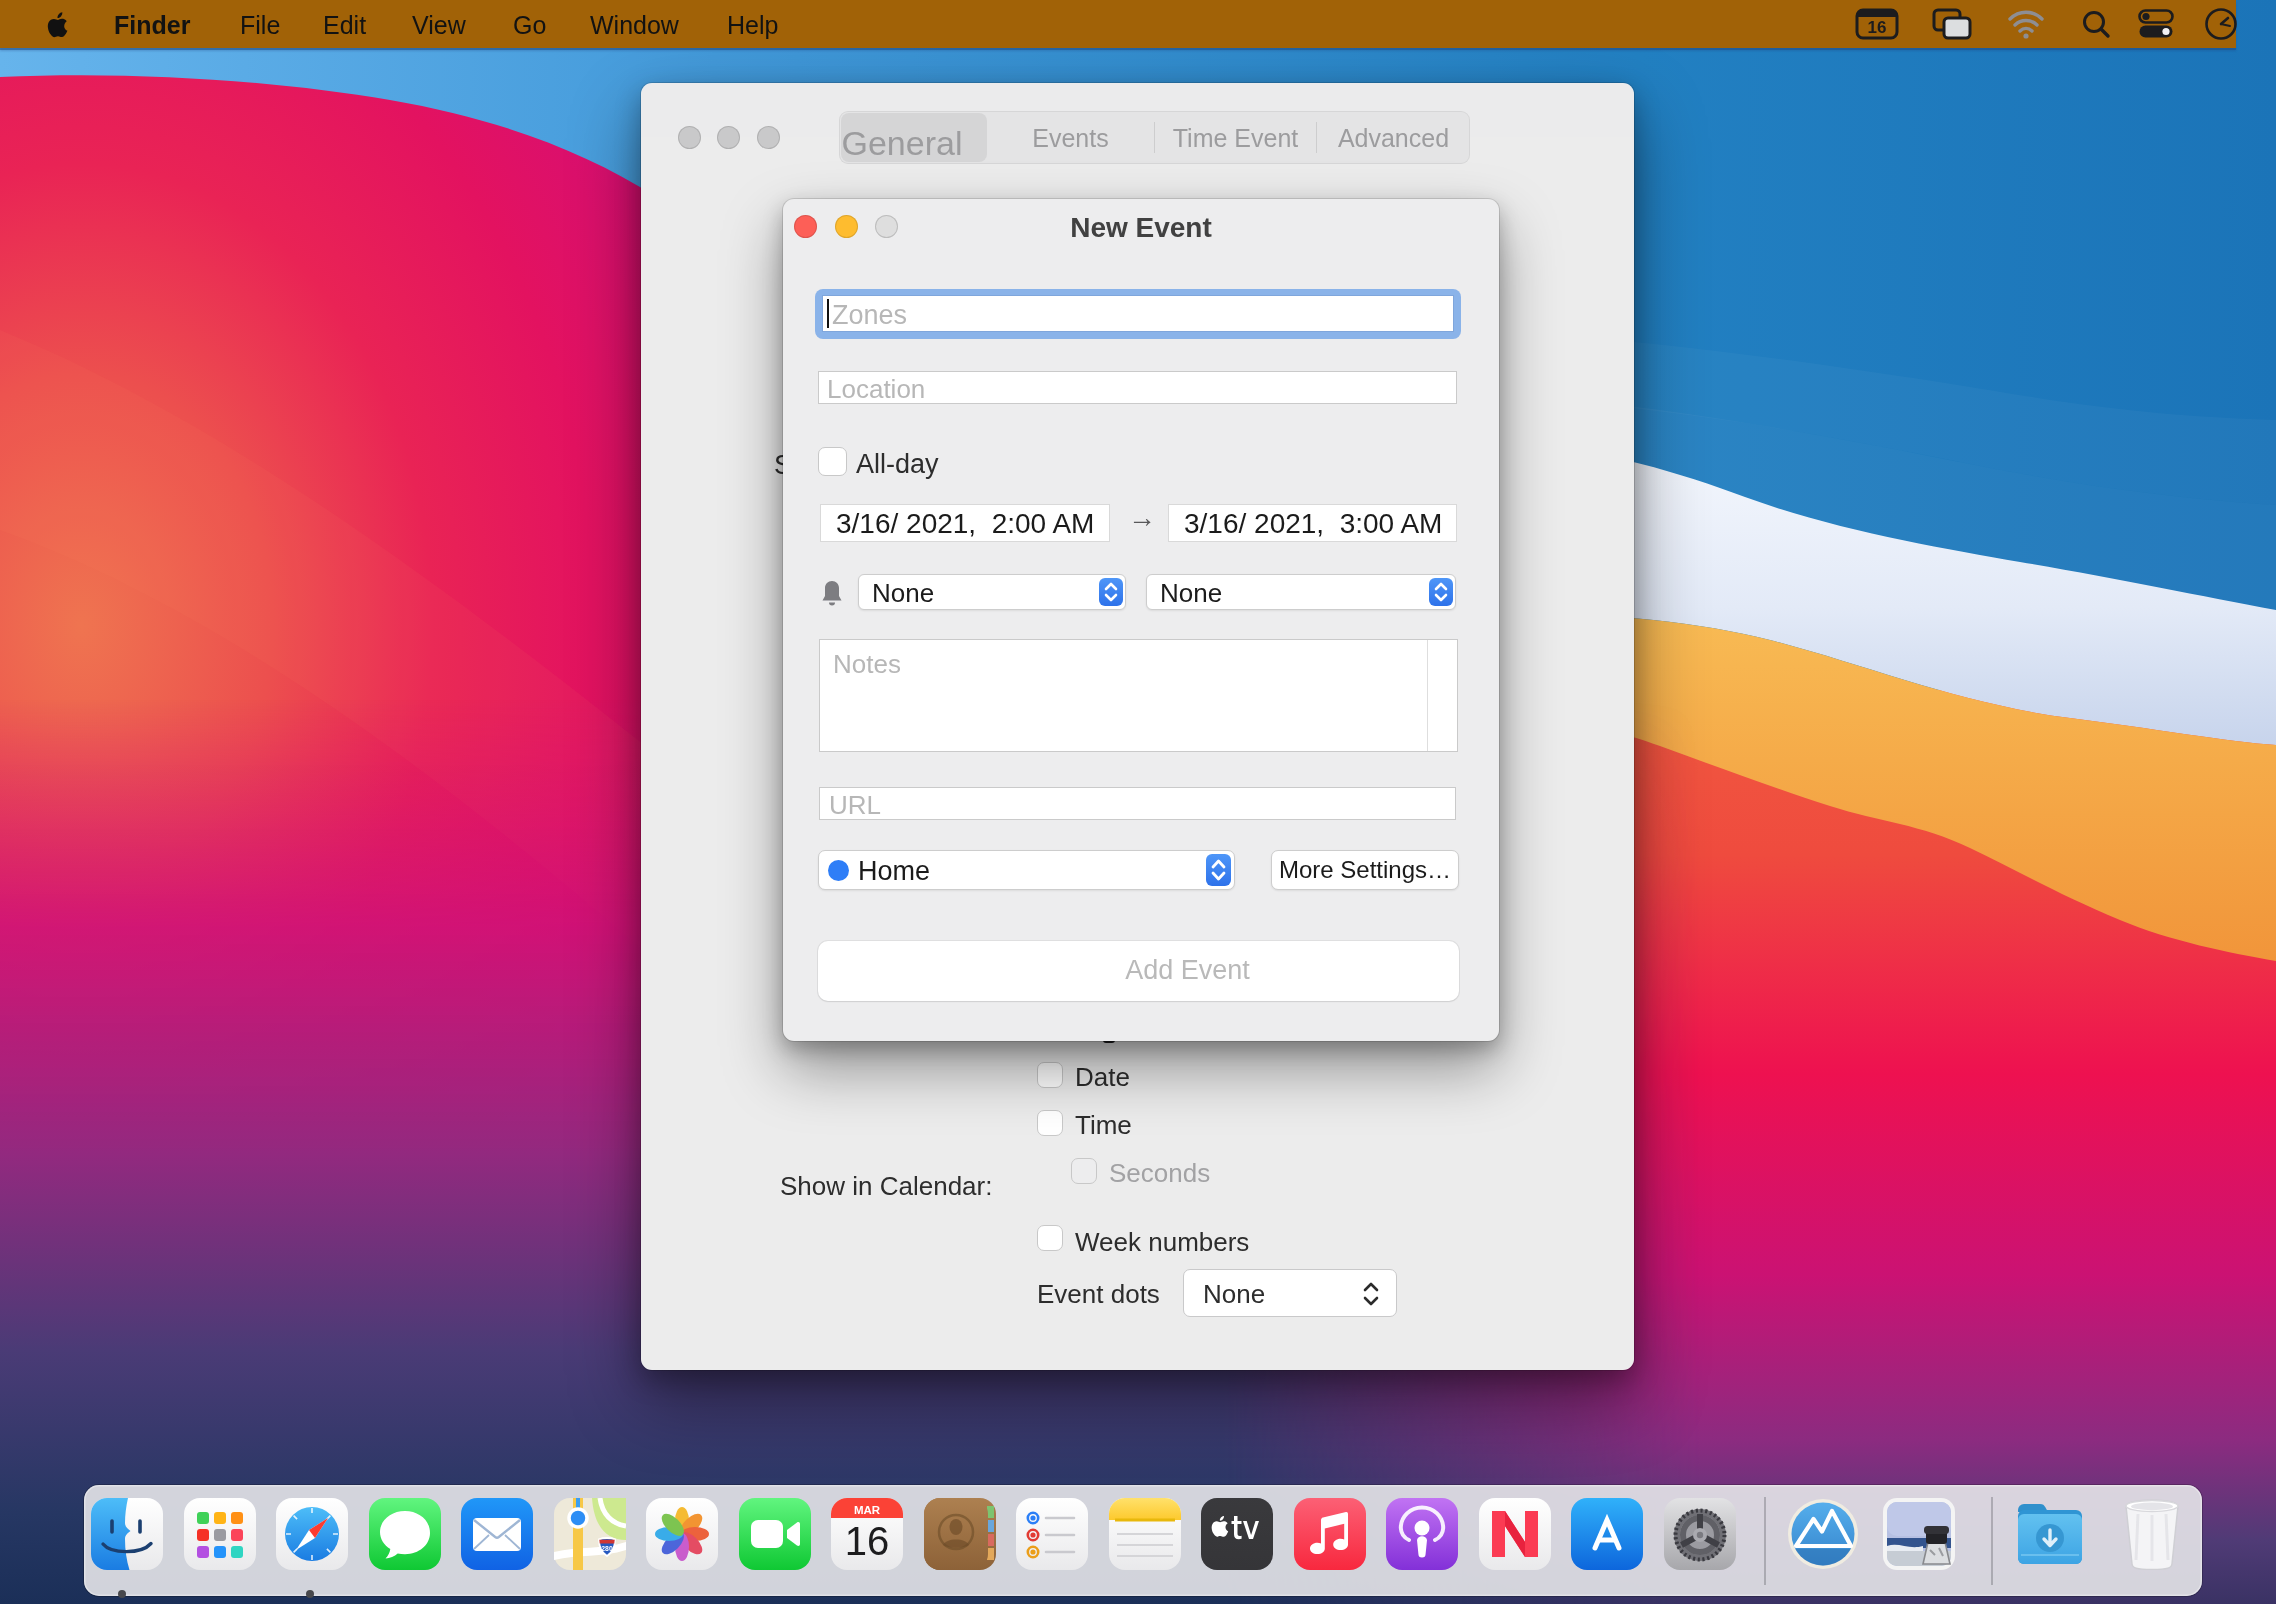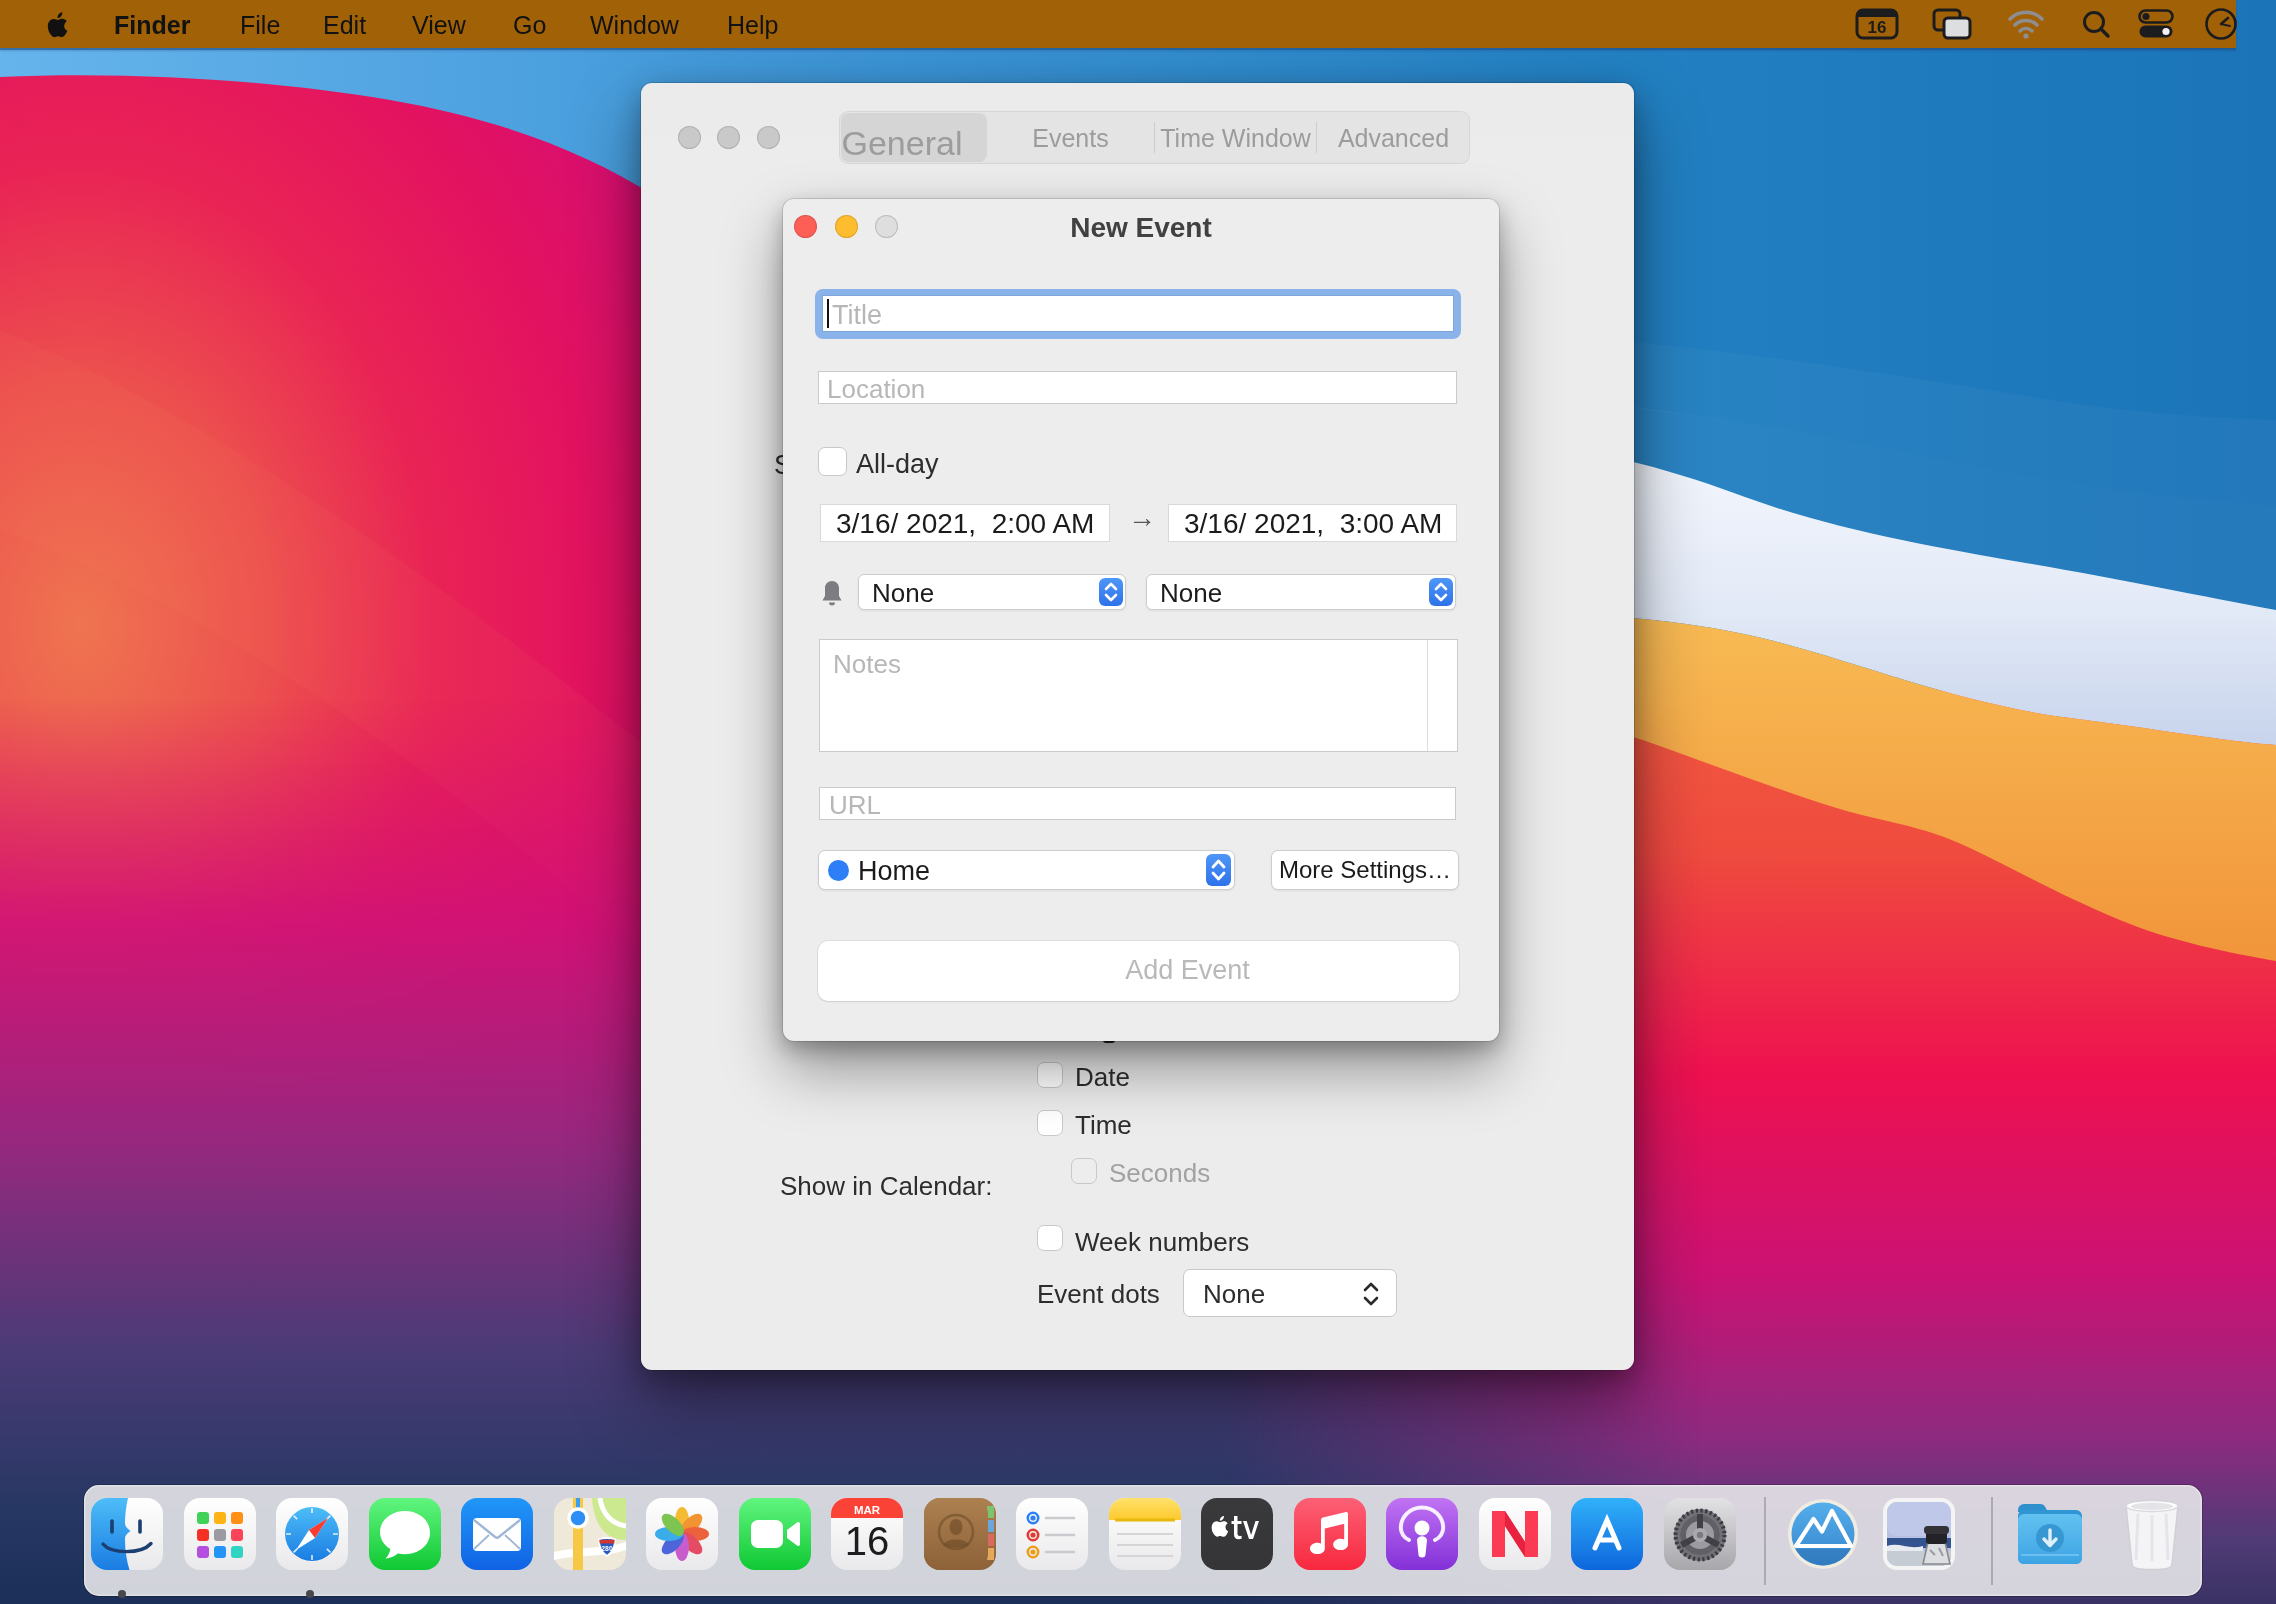--- a/index.html
+++ b/index.html
@@ -201,21 +201,21 @@
   <div class="tl" style="left:37px;top:43px;background:#c9c9ca;box-shadow:inset 0 0 0 1px rgba(0,0,0,0.12);"></div>
   <div class="tl" style="left:76px;top:43px;background:#c9c9ca;box-shadow:inset 0 0 0 1px rgba(0,0,0,0.12);"></div>
   <div class="tl" style="left:116px;top:43px;background:#c9c9ca;box-shadow:inset 0 0 0 1px rgba(0,0,0,0.12);"></div>
 
   <div class="abs" style="left:198px;top:28px;width:631px;height:53px;background:#e4e4e5;border-radius:9px;box-shadow:inset 0 0 0 1px rgba(0,0,0,0.06);"></div>
   <div class="abs" style="left:200px;top:30px;width:146px;height:49px;background:#d5d5d6;border-radius:8px;"></div>
   <div class="abs" style="left:513px;top:39px;width:1px;height:31px;background:#cdcdce;"></div>
   <div class="abs" style="left:675px;top:39px;width:1px;height:31px;background:#cdcdce;"></div>
   <div class="lbl" style="left:188px;top:41px;width:146px;text-align:center;color:#9c9c9e;font-size:34px;">General</div>
   <div class="lbl" style="left:346px;top:41px;width:167px;text-align:center;color:#9c9c9e;font-size:25px;">Events</div>
-  <div class="lbl" style="left:514px;top:41px;width:161px;text-align:center;color:#9c9c9e;font-size:25px;">Time Window</div>
+  <div class="lbl" style="left:514px;top:41px;width:161px;text-align:center;color:#9c9c9e;font-size:25px;">Time Event</div>
   <div class="lbl" style="left:676px;top:41px;width:153px;text-align:center;color:#9c9c9e;font-size:25px;">Advanced</div>
 
   <div class="lbl" style="left:133px;top:367px;font-size:27px;">S</div>
   <div class="abs" style="left:462px;top:955px;width:12px;height:5px;background:#1c1c1e;border-radius:0 0 3px 3px;"></div>
 
   <div class="cb" style="left:396px;top:979px;"></div>
   <div class="lbl" style="left:434px;top:979px;">Date</div>
   <div class="cb" style="left:396px;top:1027px;"></div>
   <div class="lbl" style="left:434px;top:1027px;">Time</div>
   <div class="cb" style="left:430px;top:1075px;background:#ededee;"></div>
@@ -234,21 +234,21 @@
 
 <div id="dlg">
   <div class="tl" style="left:11px;top:16px;background:#fd5f57;box-shadow:inset 0 0 0 1px rgba(0,0,0,0.12);"></div>
   <div class="tl" style="left:52px;top:16px;background:#febc2f;box-shadow:inset 0 0 0 1px rgba(0,0,0,0.12);"></div>
   <div class="tl" style="left:92px;top:16px;background:#dedede;box-shadow:inset 0 0 0 1px rgba(0,0,0,0.15);"></div>
   <div class="abs" style="left:0;top:13px;width:716px;text-align:center;font-size:28px;font-weight:bold;color:#414141;">New Event</div>
 
   <div class="abs" style="left:32px;top:90px;width:646px;height:50px;background:#8ab3e9;border-radius:8px;"></div>
   <div class="abs" style="left:39px;top:96px;width:632px;height:37px;background:#fff;border:1px solid #7fa6dc;box-sizing:border-box;"></div>
   <div class="abs" style="left:44px;top:100px;width:2px;height:29px;background:#111;"></div>
-  <div class="abs ph" style="left:49px;top:101px;font-size:27px;">Title</div>
+  <div class="abs ph" style="left:49px;top:101px;font-size:27px;">Zones</div>
 
   <div class="field" style="left:35px;top:172px;width:639px;height:33px;"></div>
   <div class="abs ph" style="left:44px;top:175px;font-size:26px;">Location</div>
 
   <div class="cb" style="left:35px;top:248px;width:29px;height:29px;"></div>
   <div class="lbl" style="left:73px;top:250px;font-size:27px;">All-day</div>
 
   <div class="field" style="left:37px;top:305px;width:290px;height:38px;border-color:#d9d9d9;"></div>
   <div class="abs" style="left:53px;top:309px;font-size:28px;color:#1b1b1b;">3/16/ 2021,&nbsp; 2:00 AM</div>
   <div class="abs" style="left:345px;top:303px;font-size:28px;color:#58585a;">→</div>

